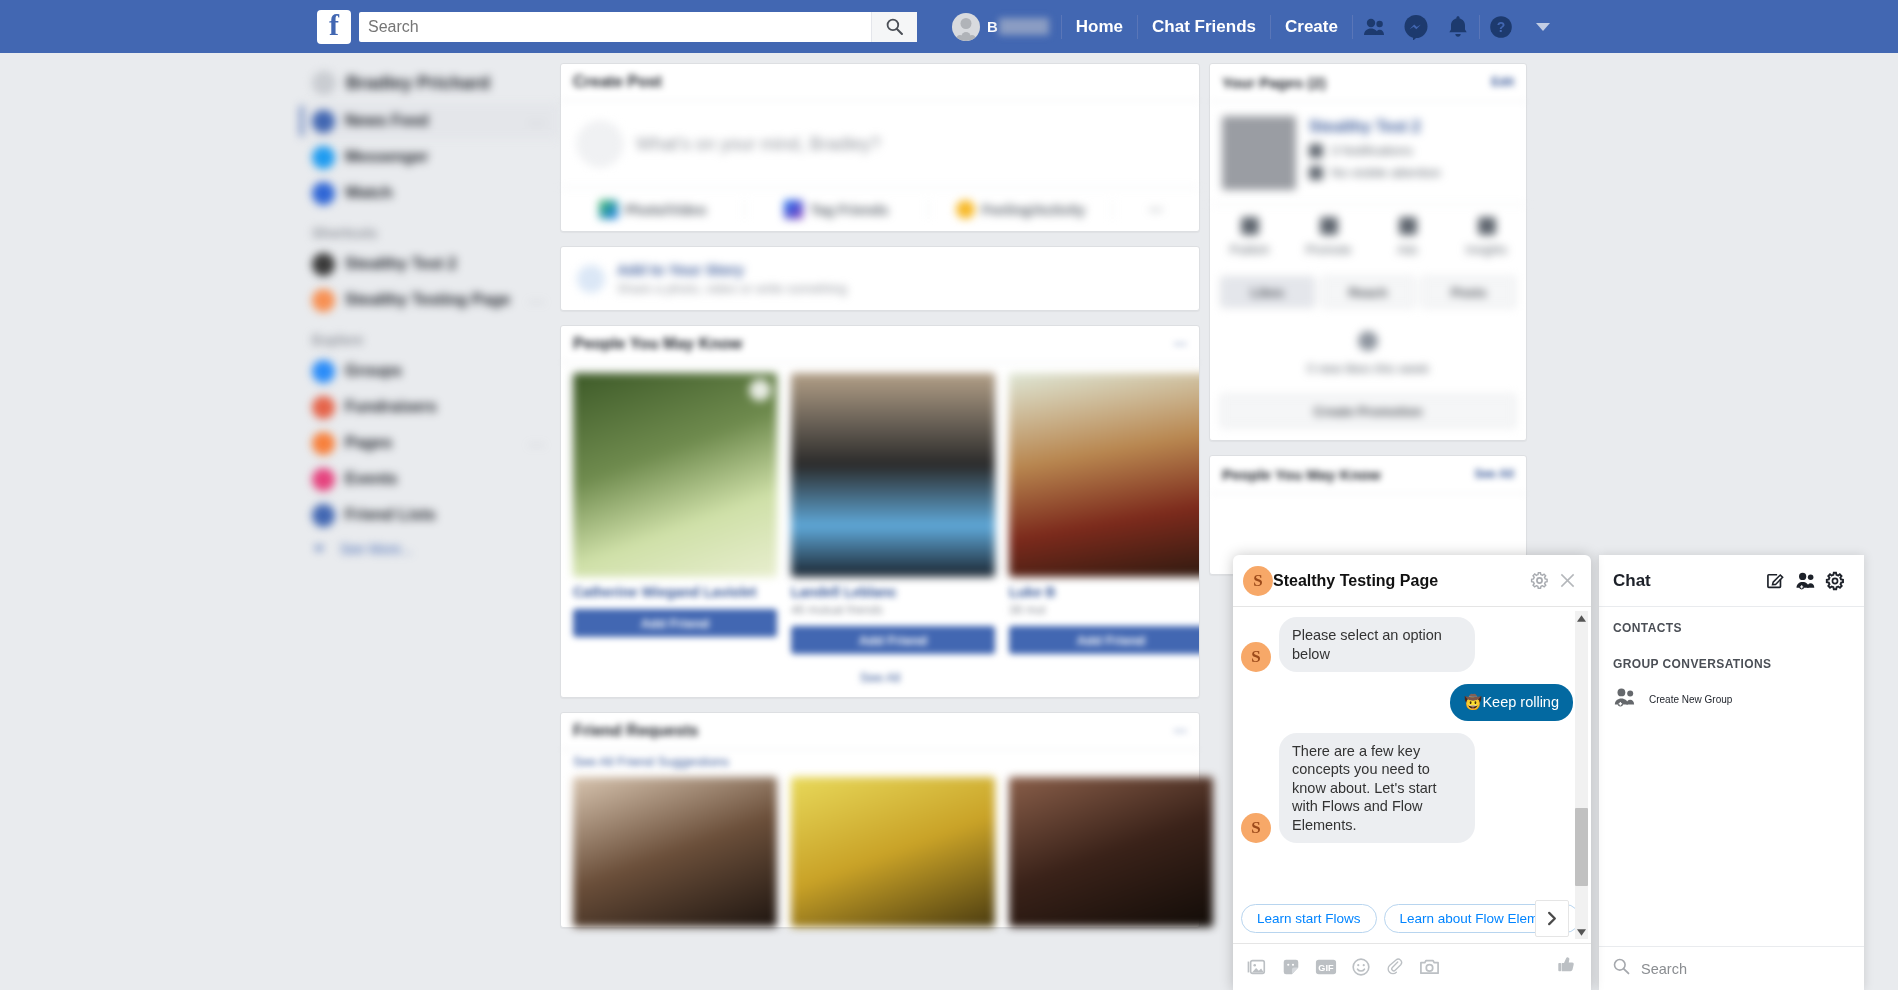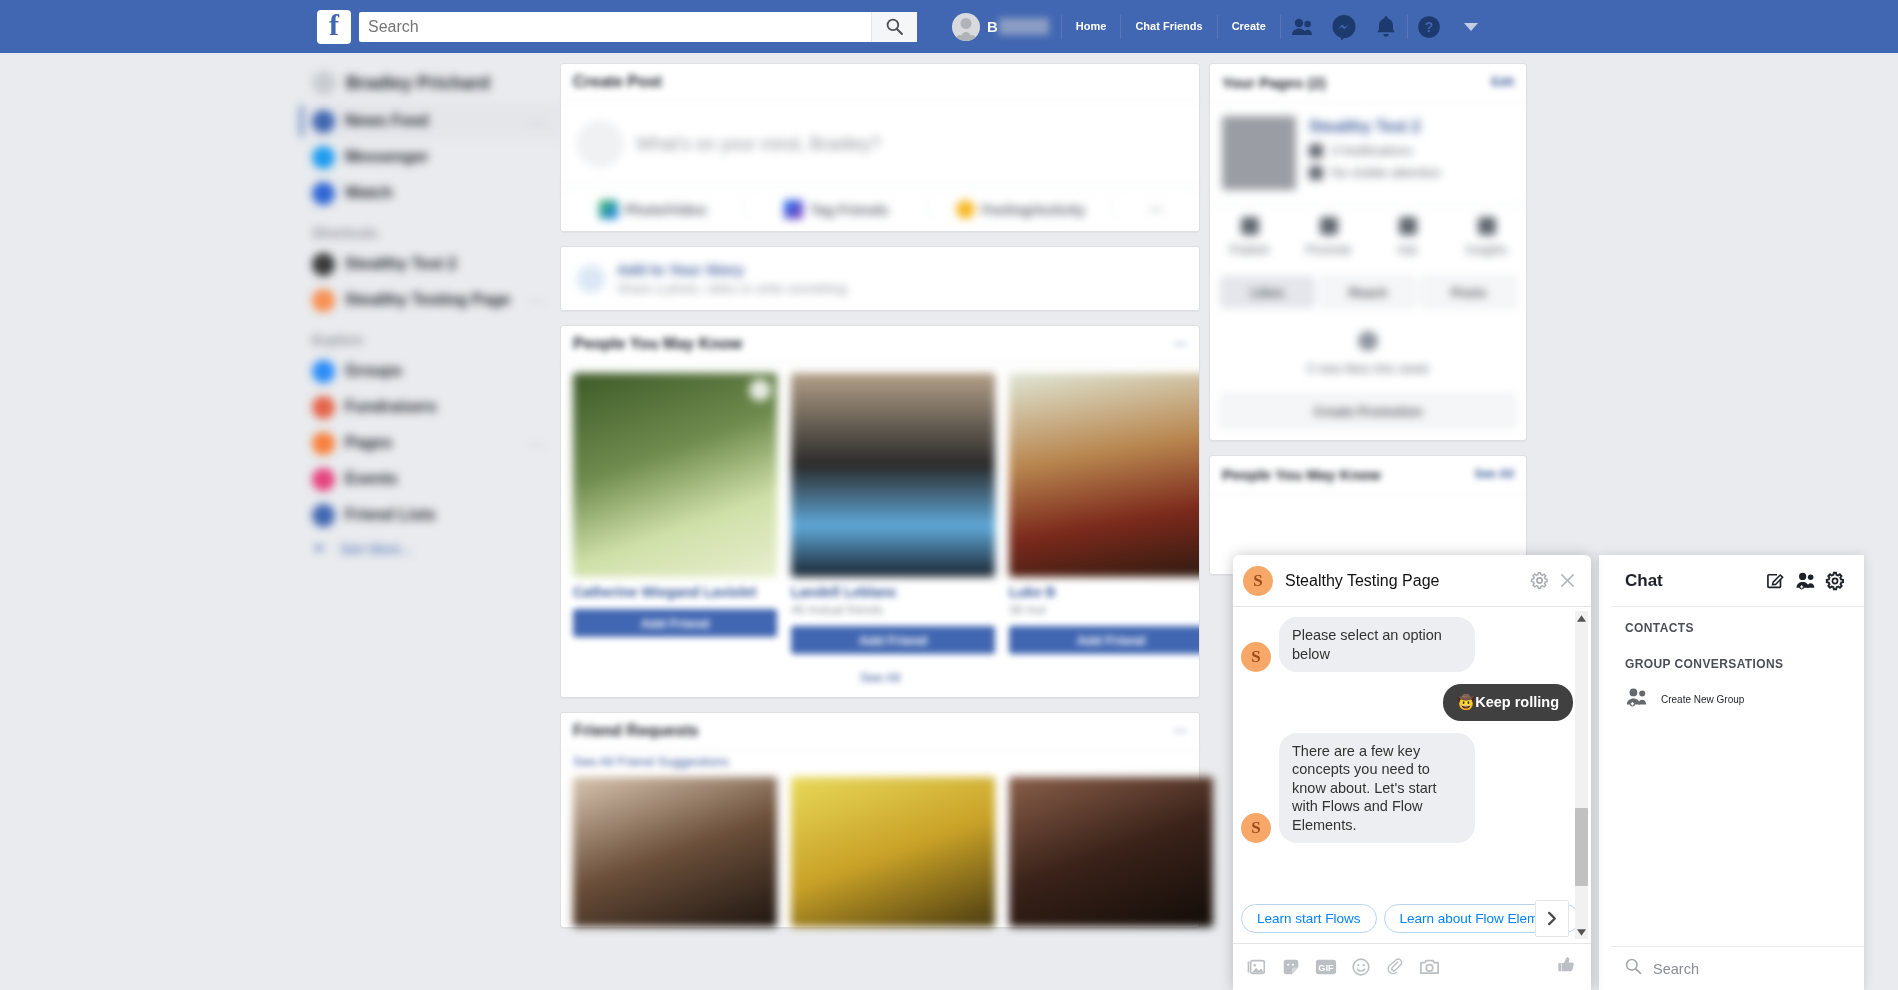--- a/index.html
+++ b/index.html
@@ -52,21 +52,21 @@
   #nav-name {
     margin-left: 7px; color: #fff; font-size: 15px; font-weight: bold;
     display: flex; align-items: center;
   }
   .name-redact {
     display: inline-block; width: 50px; height: 17px; margin-left: 1px;
     background: #8b9dc3; filter: blur(3.5px);
   }
   .nav-sep { width: 1px; height: 24px; background: #5a76b8; }
   .nav-link {
-    color: #fff; font-size: 11px; font-weight: bold; padding: 0 14px;
+    color: #fff; font-size: 17px; font-weight: bold; padding: 0 14px;
     text-decoration: none; cursor: pointer; line-height: 53px;
   }
   .nav-icon-btn {
     width: 42px; height: 53px; display: flex; align-items: center;
     justify-content: center; cursor: pointer;
   }
   .caret-down {
     width: 0; height: 0; border-left: 7px solid transparent;
     border-right: 7px solid transparent; border-top: 8px solid #c2cde4;
   }
@@ -199,39 +199,39 @@
     height: 52px; display: flex; align-items: center; padding: 0 10px;
     border-bottom: 1px solid #e5e5e5; flex: none;
   }
   .avatar-s {
     width: 30px; height: 30px; border-radius: 50%; background: #f7a868;
     color: #9c4a1a; font-size: 17px; font-weight: bold;
     display: flex; align-items: center; justify-content: center; flex: none;
     font-family: "Liberation Serif", serif;
   }
   #chat-title {
-    margin-left: 12px; font-size: 16px; font-weight: normal; color: #111; flex: 1;
+    font-size: 16px; font-weight: bold; color: #111; flex: 1;
   }
   .hdr-ic { width: 28px; display: flex; align-items: center; justify-content: center; cursor: pointer; }
   #chat-scroll {
     flex: 1; position: relative; overflow: hidden;
     display: flex; flex-direction: column; padding: 10px 0 0;
   }
   #msgs { flex: 1; padding: 0 16px 0 8px; overflow: hidden; }
   .msg-row { display: flex; align-items: flex-end; margin-bottom: 12px; }
   .msg-row.out { justify-content: flex-end; }
   .msg-av { width: 30px; flex: none; }
   .bubble {
     max-width: 196px; border-radius: 18px; padding: 9px 13px;
     font-size: 14.5px; line-height: 1.28; color: #333; background: #eceef1;
     margin-left: 8px;
   }
   .bubble.out {
-    background: #404040; color: #fff; margin-left: 0; margin-right: 2px;
-    border-radius: 18px; padding: 9px 14px; font-weight: 700;
+    background: #0369a1; color: #fff; margin-left: 0; margin-right: 2px;
+    border-radius: 18px; padding: 9px 14px; font-weight: 400;
   }
   #quickreplies {
     display: flex; gap: 7px; padding: 4px 8px 10px; flex: none;
     align-items: center; overflow: hidden; position: relative;
   }
   .qr {
     border: 1px solid #b8d5ef; color: #0084ff; background: #fff;
     border-radius: 16px; padding: 6px 15px; font-size: 13.5px;
     white-space: nowrap; cursor: pointer; flex: none;
   }
@@ -256,21 +256,21 @@
     font-family: "Liberation Sans", sans-serif; background: transparent; padding: 2px 0 10px;
   }
   #composer-icons { display: flex; align-items: center; gap: 14px; }
   .ci { cursor: pointer; display: flex; align-items: center; }
   #thumbs-up { margin-left: auto; cursor: pointer; }
 
   
   #chatside {
     position: absolute; left: 1599px; top: 502px; width: 265px; height: 435px;
     background: #fff; box-shadow: 0 0 10px rgba(0,0,0,.13);
-    display: flex; flex-direction: column; z-index: 30; padding-left: 12px;
+    display: flex; flex-direction: column; z-index: 30;
   }
   #cs-header {
     height: 52px; display: flex; align-items: center; padding: 0 14px;
     border-bottom: 1px solid #e9ebee; flex: none;
   }
   #cs-title { font-size: 17px; font-weight: bold; color: #1d2129; flex: 1; }
   .cs-ic { width: 30px; display: flex; align-items: center; justify-content: center; cursor: pointer; }
   #cs-body { flex: 1; overflow: hidden; }
   .cs-sec {
     font-size: 12px; font-weight: bold; color: #4b4f56;

